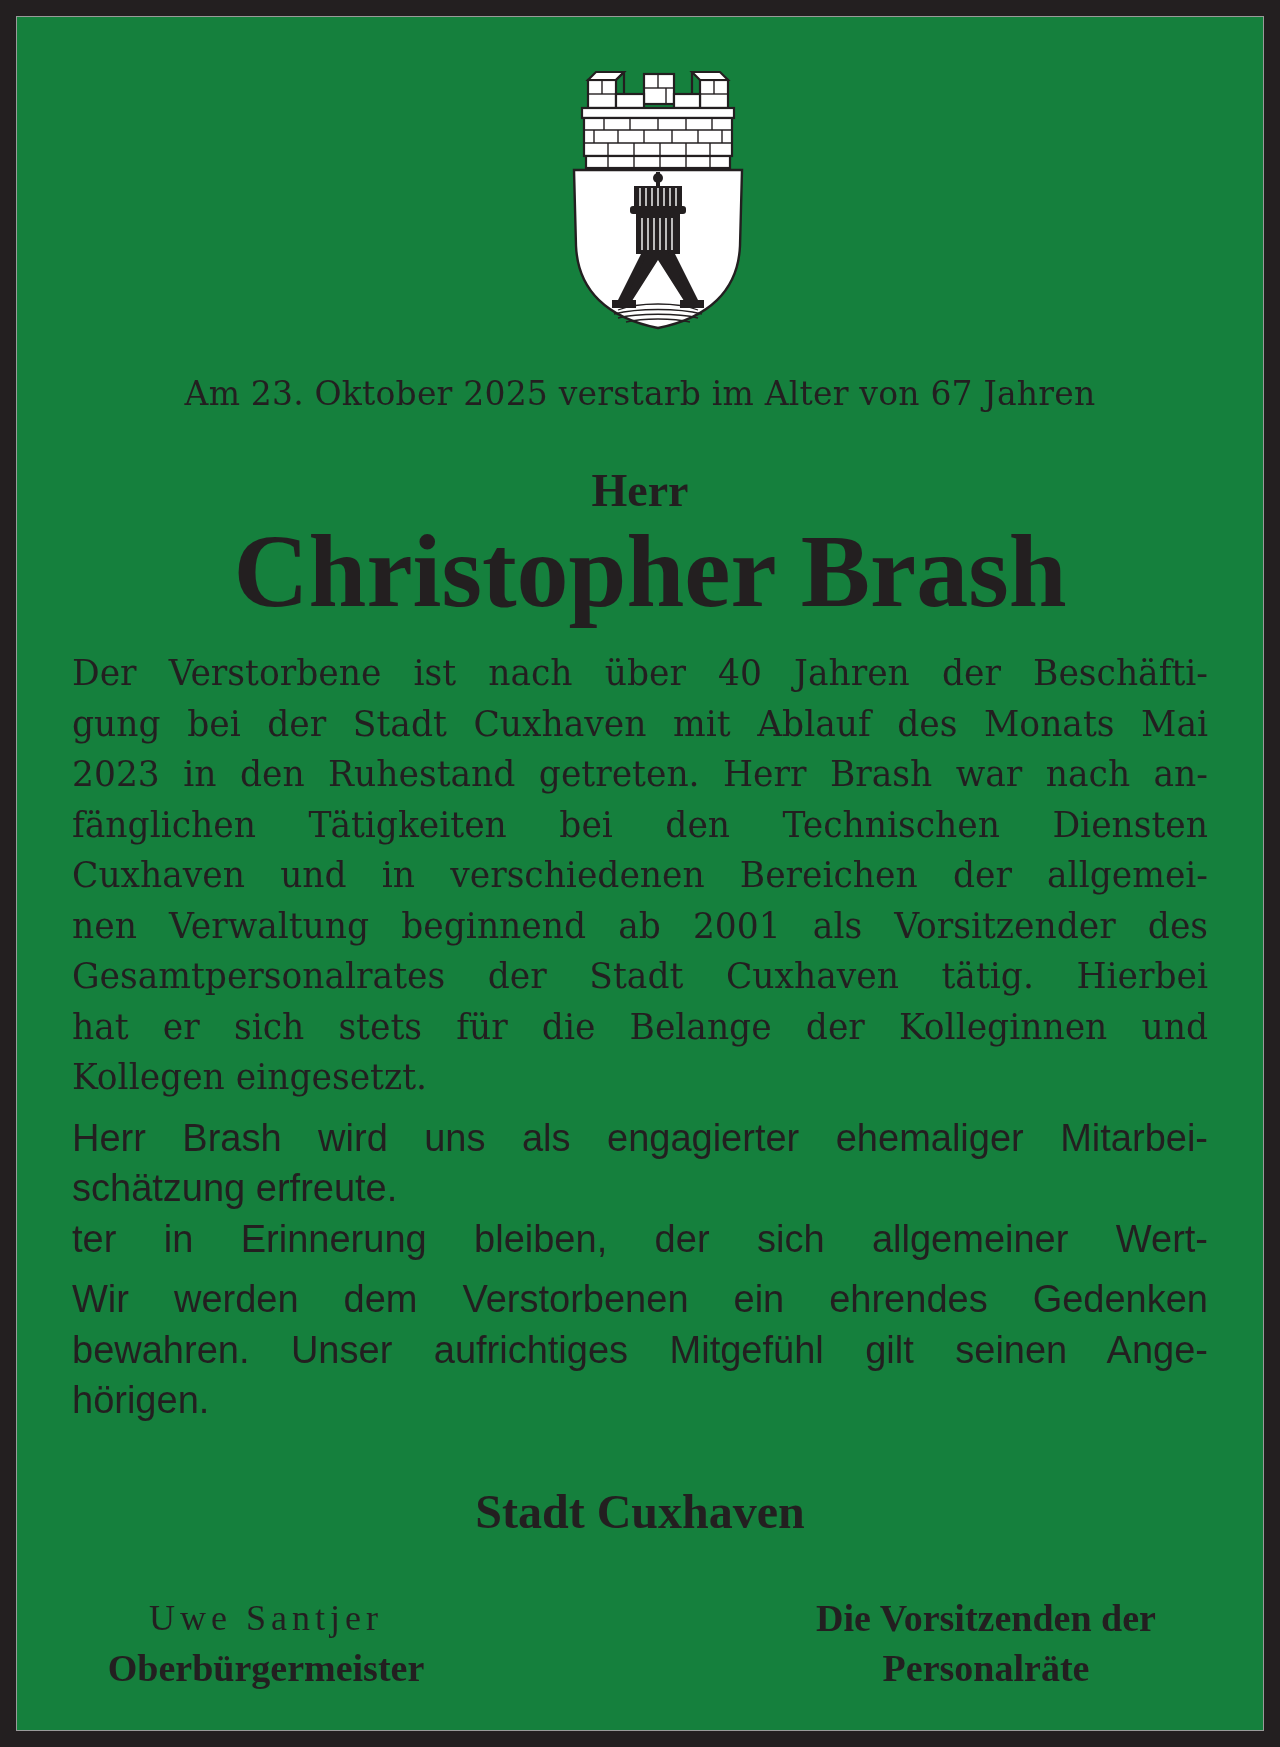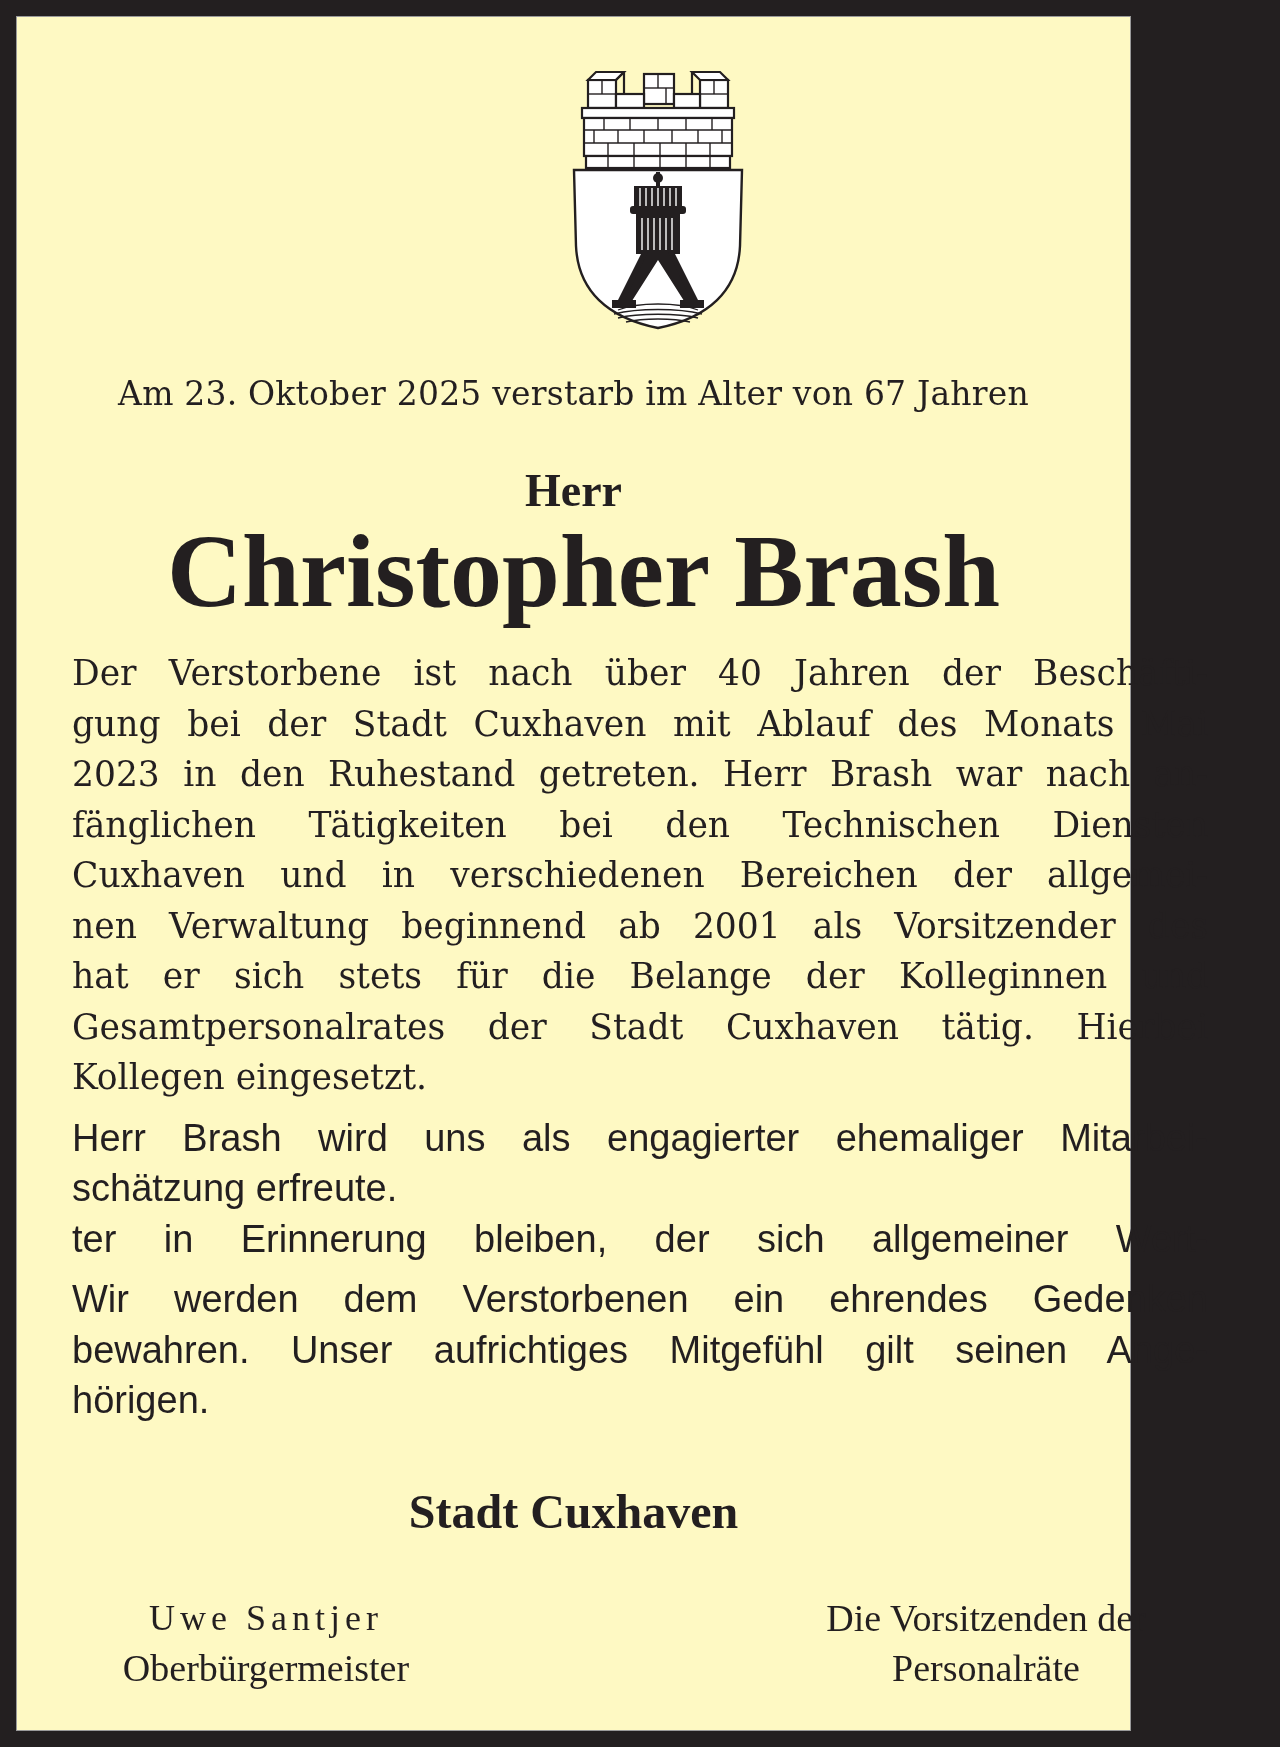--- a/index.html
+++ b/index.html
@@ -5,22 +5,22 @@
   html, body { margin: 0; padding: 0; }
   body {
     width: 1280px; height: 1747px;
     background: #231f20;
     position: relative;
     overflow: hidden;
   }
   .panel {
     position: absolute;
     left: 16px; top: 16px;
-    width: 1115px; height: 1715px;
-    background: #fef9c3;
+    width: 1248px; height: 1715px;
+    background: #15803d;
     box-shadow: inset 0 0 0 1px #9a9a9a;
     color: #231f20;
     font-family: "DejaVu Serif", "Liberation Serif", serif;
   }
   .crest {
     position: absolute;
     left: 552px; top: 50px;
     width: 180px; height: 265px;
   }
   .intro {
@@ -86,21 +86,21 @@
   }
   .sig-left { left: 70px; width: 360px; }
   .sig-right { left: 750px; width: 440px; }
   .sig .nm-spaced {
     display: block;
     font-size: 36px;
     letter-spacing: 5px;
   }
   .sig .bold {
     display: block;
-    font-weight: normal;
+    font-weight: bold;
     font-size: 38px;
   }
 </style>
 </head>
 <body>
 
 <div class="panel">
 
   <svg class="crest" viewBox="0 0 180 265" xmlns="http://www.w3.org/2000/svg">
 
@@ -205,22 +205,22 @@
   <div class="name">Christopher Brash</div>
 
   <div class="body">
     <div class="para">
       <span class="ln">Der Verstorbene ist nach über 40 Jahren der Beschäfti-</span>
       <span class="ln">gung bei der Stadt Cuxhaven mit Ablauf des Monats Mai</span>
       <span class="ln">2023 in den Ruhestand getreten. Herr Brash war nach an-</span>
       <span class="ln">fänglichen Tätigkeiten bei den Technischen Diensten</span>
       <span class="ln">Cuxhaven und in verschiedenen Bereichen der allgemei-</span>
       <span class="ln">nen Verwaltung beginnend ab 2001 als Vorsitzender des</span>
+      <span class="ln">Gesamtpersonalrates der Stadt Cuxhaven tätig. Hierbei</span>
       <span class="ln">hat er sich stets für die Belange der Kolleginnen und</span>
-      <span class="ln">Gesamtpersonalrates der Stadt Cuxhaven tätig. Hierbei</span>
       <span class="ln last">Kollegen eingesetzt.</span>
     </div>
     <div class="para cond">
       <span class="ln">Herr Brash wird uns als engagierter ehemaliger Mitarbei-</span>
       <span class="ln last">schätzung erfreute.</span>
       <span class="ln">ter in Erinnerung bleiben, der sich allgemeiner Wert-</span>
     </div>
     <div class="para cond">
       <span class="ln">Wir werden dem Verstorbenen ein ehrendes Gedenken</span>
       <span class="ln">bewahren. Unser aufrichtiges Mitgefühl gilt seinen Ange-</span>

